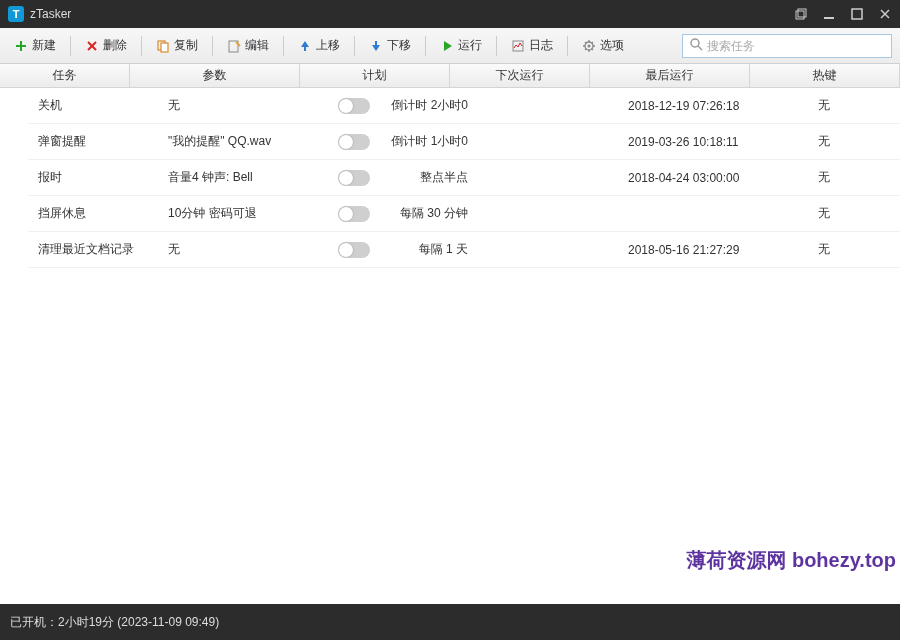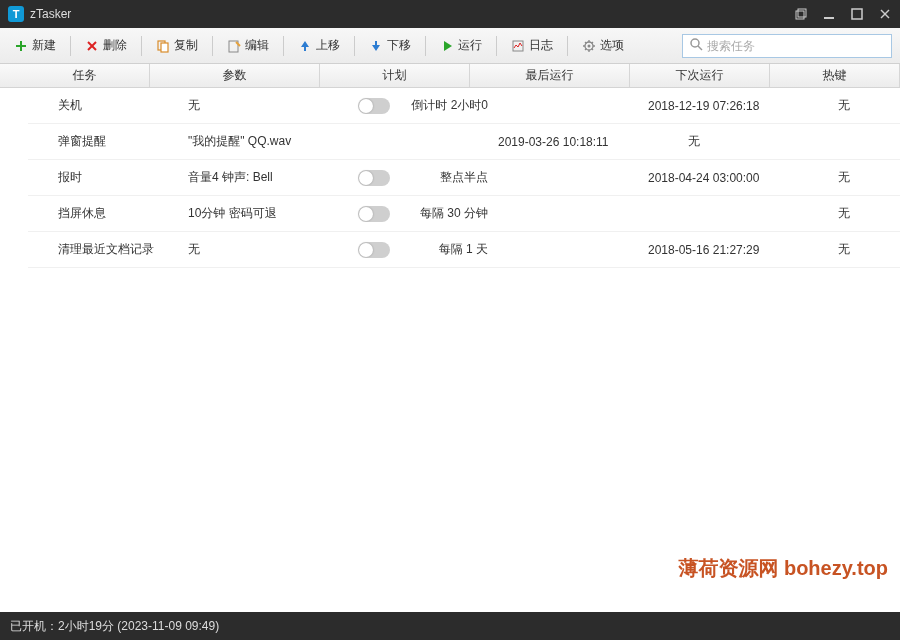--- a/index.html
+++ b/index.html
@@ -17,40 +17,40 @@
 .tb-btn .ic { width: 14px; height: 14px; display: flex; align-items: center; justify-content: center; }
 .tb-sep { width: 1px; height: 20px; background: #ccc; margin: 0 4px; }
 .search-wrap { margin-left: auto; }
 .search-box { display: flex; align-items: center; border: 1px solid #a8c8e4; background: #fff; height: 24px; width: 210px; padding: 0 6px; }
 .search-box input { border: none; outline: none; flex: 1; font-size: 12px; color: #333; background: transparent; }
 .search-box .ic { color: #888; margin-right: 4px; }
 .search-box input::placeholder { color: #aaa; }
 
 .table-header { display: flex; background: linear-gradient(#fafafa, #ececec); border-bottom: 1px solid #d4d4d4; height: 24px; align-items: stretch; }
 .th { border-right: 1px solid #d6d6d6; display: flex; align-items: center; justify-content: center; font-size: 12px; color: #333; }
-.col-task { width: 130px; margin-left: 20px; }
+.col-task { width: 130px; }
 .col-param { width: 170px; }
 .col-plan { width: 150px; }
 .col-next { width: 140px; }
 .col-last { width: 160px; }
 .col-hotkey { flex: 1; }
 
 .rows { flex: 1; overflow-y: auto; background: #fff; position: relative; padding-left: 28px; }
 .row { display: flex; align-items: center; height: 36px; border-bottom: 1px solid #f0f0f0; padding: 0; }
 .cell { padding: 0 10px; font-size: 12px; color: #333; display: flex; align-items: center; overflow: hidden; white-space: nowrap; }
 .cell.col-plan { gap: 8px; justify-content: space-between; }
 .cell.col-last { justify-content: flex-start; }
 .cell.col-hotkey { justify-content: flex-start; padding-left: 40px; }
 
 .toggle { width: 32px; height: 16px; border-radius: 8px; background: #cfcfcf; position: relative; flex-shrink: 0; cursor: pointer; }
 .toggle::after { content: ""; position: absolute; width: 14px; height: 14px; background: #fff; border-radius: 50%; top: 1px; left: 1px; box-shadow: 0 0 2px rgba(0,0,0,0.3); }
 
-.watermark { position: absolute; bottom: 30px; right: 12px; color: #c2410c; font-size: 20px; font-weight: bold; pointer-events: none; opacity: 0.9; }
-
-.statusbar { background: #2c2c2c; height: 28px; display: flex; align-items: center; color: #ddd; font-size: 12px; padding: 0 10px; justify-content: space-between; }
+.watermark { position: absolute; bottom: 30px; right: 4px; color: #4c1d95; font-size: 20px; font-weight: bold; pointer-events: none; opacity: 0.9; }
+
+.statusbar { background: #2c2c2c; height: 36px; display: flex; align-items: center; color: #ddd; font-size: 12px; padding: 0 10px; justify-content: space-between; }
 .statusbar .sb-left { flex: 1; }
 .statusbar .sb-right { text-align: right; }
 </style>
 </head>
 <body>
 
 <div class="titlebar">
   <div class="app-icon">T</div>
   <div class="title">zTasker</div>
   <div class="win-controls">
@@ -184,40 +184,44 @@
           </svg></span>
       <input type="text" placeholder="搜索任务" style="">
     </div>
   </div>
 </div>
 
 <div class="table-header">
   <div class="th col-task">任务</div>
   <div class="th col-param">参数</div>
   <div class="th col-plan">计划</div>
+  <div class="th col-next">下次运行</div>
   <div class="th col-last">最后运行</div>
-  <div class="th col-next">下次运行</div>
   <div class="th col-hotkey">热键</div>
 </div>
 
 <div class="rows">
   <div class="row">
     <div class="cell col-task">关机</div>
     <div class="cell col-param">无</div>
     <div class="cell col-plan">
         <div class="toggle"></div>
         <span>倒计时 2小时0</span>
       </div>
     <div class="cell col-next"></div>
     <div class="cell col-last">2018-12-19 07:26:18</div>
     <div class="cell col-hotkey">无</div>
   </div>
   <div class="row">
     <div class="cell col-task">弹窗提醒</div>
     <div class="cell col-param">"我的提醒" QQ.wav</div>
+    <div class="cell col-plan">
+        <div class="toggle"></div>
+        <span>倒计时 1小时0</span>
+      </div>
     <div class="cell col-next"></div>
     <div class="cell col-last">2019-03-26 10:18:11</div>
     <div class="cell col-hotkey">无</div>
   </div>
   <div class="row">
     <div class="cell col-task">报时</div>
     <div class="cell col-param">音量4 钟声: Bell</div>
     <div class="cell col-plan">
         <div class="toggle"></div>
         <span>整点半点</span>

